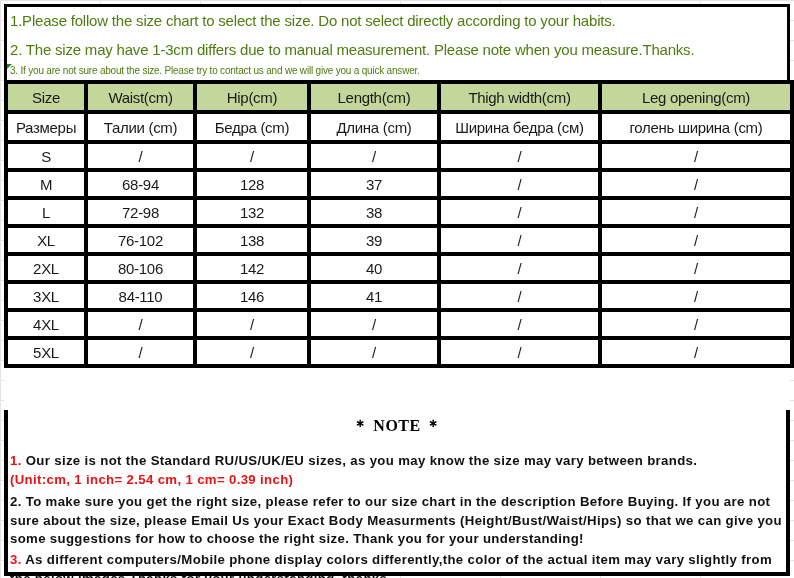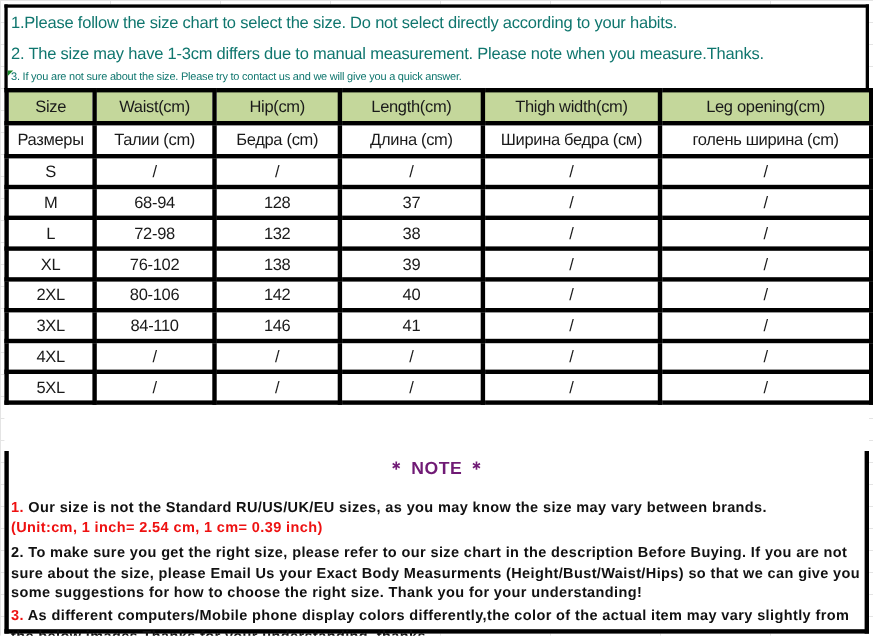--- a/index.html
+++ b/index.html
@@ -15,21 +15,21 @@
     background-size: 100px 20px;
     z-index: 0;
   }
   .frame {
     position: absolute; left: 4px; top: 4px; width: 786px; height: 572px;
     box-sizing: border-box; background: #fff; z-index: 1;
   }
   .info-box {
     position: absolute; left: 0; top: 0; width: 786px; height: 77px;
     border: 3px solid #000; box-sizing: border-box; border-bottom: none;
-    color: #0f766e; font-size: 15px; line-height: 1; padding-left: 32px;
+    color: #4d7c0f; font-size: 15px; line-height: 1; padding-left: 32px;
   }
   .info-line { position: absolute; left: 3px; white-space: nowrap; letter-spacing: -0.2px; }
   .info-line.l1 { top: 6px; }
   .info-line.l2 { top: 35px; }
   .info-line.l3 { top: 59px; font-size: 10px; }
   .green-tick {
     position: absolute; left: 0; top: 57px; width: 0; height: 0;
     border-left: 5px solid #1a8a2a; border-bottom: 5px solid transparent;
   }
   table.size-table {
@@ -43,21 +43,21 @@
   tr.hdr-en td { background: #c4d79b; height: 26px; }
   tr.hdr-ru td, tr.hdr-es td { height: 26px; }
   tr.data-row td { height: 24px; }
   .note-box {
     position: absolute; left: 0; top: 406px; width: 786px; height: 166px;
     border: 4px solid #000; border-top: none; box-sizing: border-box;
     font-weight: bold; font-size: 13.2px; color: #111; letter-spacing: 0.35px;
   }
   .note-title {
     position: absolute; left: 0; width: 100%; top: 6px; text-align: center;
-    font-family: Liberation Sans, sans-serif; color: #701a75; font-size: 16px; letter-spacing: 0.5px;
+    font-family: Liberation Serif, serif; color: #000000; font-size: 16px; letter-spacing: 0.5px;
   }
   .note-p { position: absolute; left: 2px; right: 4px; line-height: 18.5px; margin-top: 12px; }
   .note-p.p1 { top: 30px; }
   .note-p.p2 { top: 71px; }
   .note-p.p3 { top: 129px; }
   .red { color: #ee1111; }
   .num-red { color: #ee1111; }
 </style>
 </head>
 <body>

